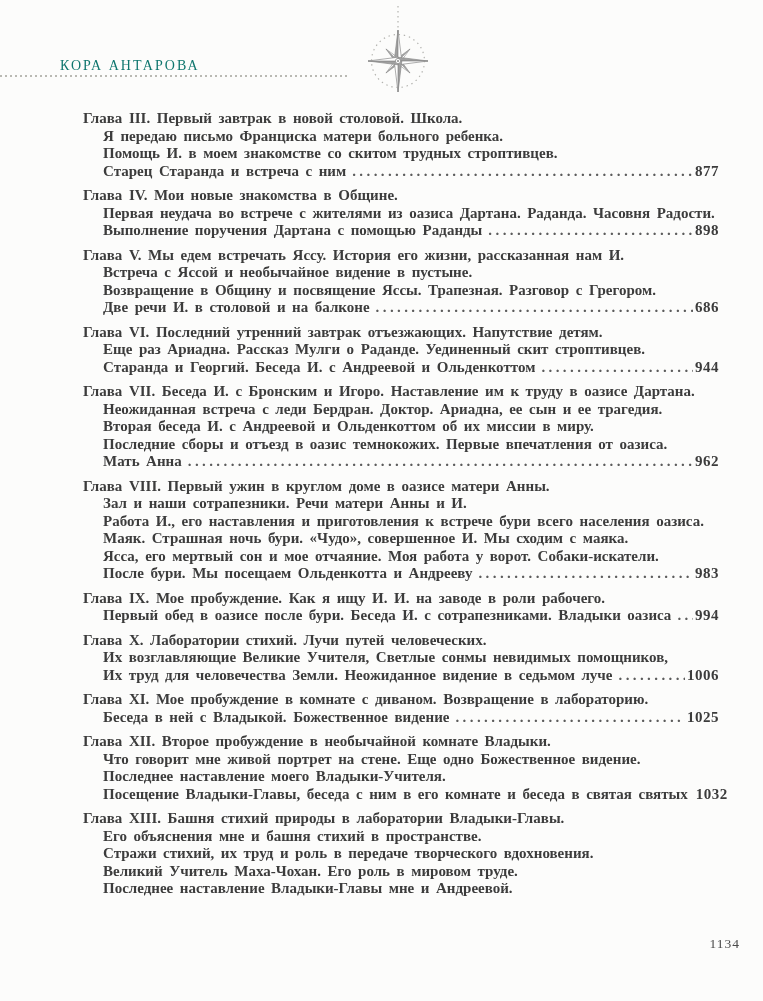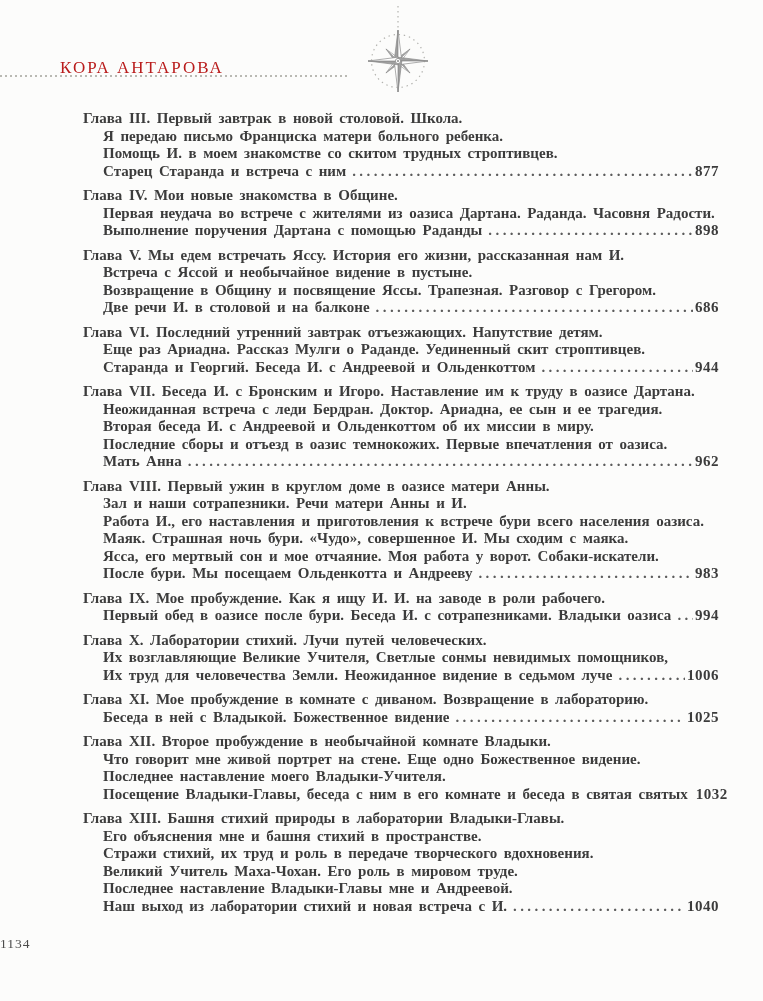--- a/index.html
+++ b/index.html
@@ -7,22 +7,22 @@
     width:763px;height:1001px;
     background:#fcfcfb;
     font-family:"Liberation Serif", serif;
     color:#3c3c3c;
     position:relative;
     overflow:hidden;
   }
   
   .author{
     position:absolute;left:60px;top:58px;
-    font-size:17px;letter-spacing:2px;
-    color:#b91c1c;white-space:nowrap;text-align:right;
+    font-size:14px;letter-spacing:2px;
+    color:#0f766e;white-space:nowrap;text-align:right;
   }
   .dotted-rule{
     position:absolute;left:0;top:75px;
     width:348px;height:2px;
     background:repeating-linear-gradient(to right,#b9b9b3 0 1.6px,transparent 1.6px 5px);
   }
   .ornament{
     position:absolute;left:343px;top:4px;width:110px;height:116px;
   }
   
@@ -39,22 +39,22 @@
   .leader{
     flex:1 1 auto;overflow:hidden;white-space:nowrap;
     margin:0 2px 0 6px;color:#5c5c5c;letter-spacing:3.4px;
   }
   .leader::after{
     content:"........................................................................................................................";
   }
   .pagenum{white-space:nowrap;flex:0 0 auto;letter-spacing:0.5px;}
   
   .folio{
-    position:absolute;top:936px;left:0;width:728px;
-    text-align:left;font-size:13.5px;color:#4b4b4b;letter-spacing:1px;
+    position:absolute;top:936px;left:12px;width:728px;
+    text-align:right;font-size:13.5px;color:#4b4b4b;letter-spacing:1px;
   }
 </style>
 </head>
 <body>
 
 <div class="author">КОРА АНТАРОВА</div>
 <div class="dotted-rule"></div>
 
 <svg class="ornament" viewBox="0 0 110 116" xmlns="http://www.w3.org/2000/svg">
 
@@ -200,21 +200,16 @@
         <span class="leader"></span>
         <span class="pagenum">1032</span>
       </div>
     </div>
     <div class="entry">
       <div class="line first">Глава XIII. Башня стихий природы в лаборатории Владыки-Главы.</div>
       <div class="line cont">Его объяснения мне и башня стихий в пространстве.</div>
       <div class="line cont">Стражи стихий, их труд и роль в передаче творческого вдохновения.</div>
       <div class="line cont">Великий Учитель Маха-Чохан. Его роль в мировом труде.</div>
       <div class="line cont">Последнее наставление Владыки-Главы мне и Андреевой.</div>
-      <div class="line cont leader-row">
-        <span class="line-text">Наш выход из лаборатории стихий и новая встреча с И.</span>
-        <span class="leader"></span>
-        <span class="pagenum">1040</span>
-      </div>
     </div>
   </div>
 
 <div class="folio">1134</div>
 
 </body></html>

